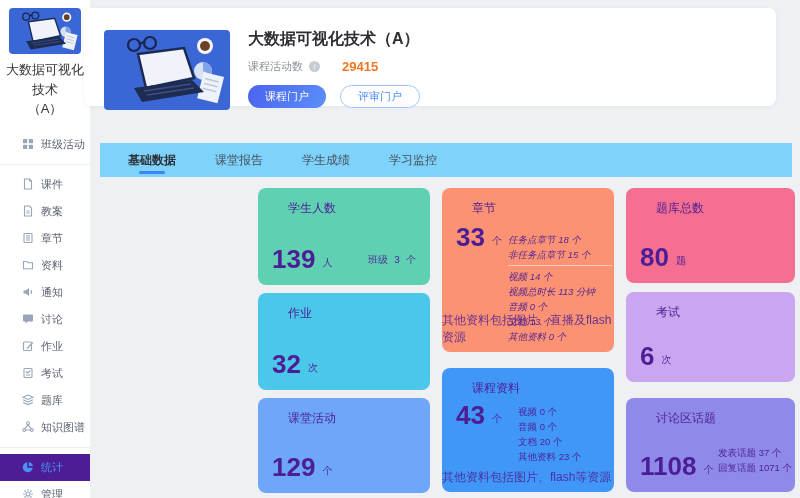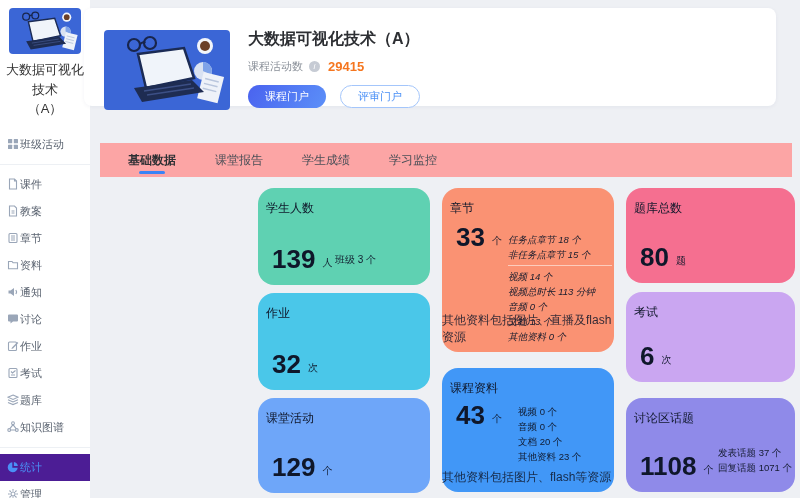--- a/index.html
+++ b/index.html
@@ -4,55 +4,55 @@
 <style>
   html,body{margin:0;padding:0;background:#dfe2e8;}
   .app{position:relative;width:800px;height:498px;background:#eef0f4;overflow:hidden;
        font-family:"Liberation Sans",sans-serif;color:#333;}
 
   
   .sidebar{position:absolute;left:0;top:0;width:90px;height:498px;background:#fff;}
   .thumb{margin:8px 9px 6px;width:72px;height:46px;border-radius:4px;overflow:hidden;}
   .side-title{font-size:13px;color:#333;text-align:center;line-height:1.5;}
   .menu{margin-top:12px;}
-  .menu-item{display:flex;align-items:center;height:27px;padding-left:7px;gap:1px;
+  .menu-item{display:flex;align-items:center;height:27px;padding-left:22px;gap:7px;
              font-size:11px;color:#5a6370;cursor:pointer;}
   .menu-item svg{width:12px;height:12px;flex:none;stroke:#9aa6b8;fill:none;stroke-width:1.1;}
   .menu-item svg .fil{fill:#9aa6b8;stroke:none;}
   .menu-item.active{background:#4c1d95;color:#4a90f6;}
   .menu-item.active svg{stroke:#4a90f6;}
   .menu-item.active svg .fil{fill:#4a90f6;}
   .menu-divider{height:1px;background:#edf0f4;margin:6px 0;}
 
   
   .header-card{position:absolute;left:84px;top:8px;width:692px;height:98px;background:#fff;
                border-radius:8px;box-shadow:0 1px 4px rgba(20,40,90,.05);}
   .course-img{position:absolute;left:20px;top:22px;width:126px;height:80px;border-radius:4px;overflow:hidden;}
   .hc-info{position:absolute;left:164px;top:21px;}
   .hc-title{font-size:16px;font-weight:bold;color:#2d2f33;}
   .hc-row{margin-top:9px;font-size:11px;color:#8a9099;display:flex;align-items:center;gap:6px;}
   .hc-name{color:#45494f;margin-left:8px;}
   .info-dot{display:inline-block;width:11px;height:11px;border-radius:50%;background:#c6cbd4;color:#fff;
             font-size:8px;line-height:11px;text-align:center;font-style:italic;cursor:pointer;}
-  .hc-count{color:#f5761f;font-weight:bold;font-size:13px;margin-left:2px;}
+  .hc-count{color:#f5761f;font-weight:bold;font-size:13px;margin-left:16px;}
   .hc-buttons{margin-top:11px;display:flex;gap:14px;}
   .btn{height:23px;line-height:23px;padding:0 17px;border-radius:12px;font-size:11px;cursor:pointer;}
   .btn-primary{background:linear-gradient(120deg,#4a63ef,#5b8ff8);color:#fff;border:none;}
   .btn-outline{background:#fff;border:1px solid #a4c6fb;color:#4a90f6;box-sizing:border-box;line-height:21px;}
 
   
-  .tabs-bar{position:absolute;left:100px;top:143px;width:692px;height:34px;background:#fca5a5;
+  .tabs-bar{position:absolute;left:100px;top:143px;width:692px;height:34px;background:#7dd3fc;
             display:flex;align-items:stretch;padding-left:28px;gap:39px;box-sizing:border-box;}
   .tab{position:relative;font-size:12px;color:#4a4f57;display:flex;align-items:center;cursor:pointer;}
   .tab.active{font-weight:bold;color:#2d2f33;}
   .tab.active::after{content:"";position:absolute;left:50%;transform:translateX(-50%);bottom:3px;
                      width:26px;height:3px;border-radius:2px;background:#3a84f6;}
 
   
-  .card{position:absolute;border-radius:16px;color:#0f172a;box-sizing:border-box;padding:12px 8px;}
+  .card{position:absolute;border-radius:8px;color:#4c1d95;box-sizing:border-box;padding:12px 30px;}
   .card-title{font-size:12px;}
   .num-row{position:absolute;left:14px;bottom:14px;display:flex;align-items:flex-end;gap:7px;}
   .num-row.mid{bottom:auto;}
   .card-value{font-size:26px;font-weight:bold;line-height:.9;}
   .card-unit{font-size:10px;opacity:.95;padding-bottom:1px;}
   .side-note{position:absolute;font-size:10px;opacity:.96;}
   .detail{position:absolute;font-size:9.5px;line-height:15px;opacity:.97;white-space:nowrap;}
   .detail .sep{display:block;width:104px;height:1px;background:rgba(255,255,255,.55);margin:3px 0;}
   .footnote{position:absolute;left:0;right:0;bottom:6px;text-align:left;font-size:12px;opacity:.85;}
 
@@ -247,21 +247,21 @@
     <div class="tab">学生成绩</div>
     <div class="tab">学习监控</div>
   </div>
 
   <div class="card" id="card-students" style="background: rgb(95, 209, 178);">
     <div class="card-title">学生人数</div>
     <div class="num-row">
       <span class="card-value">139</span>
       <span class="card-unit">人</span>
     </div>
-    <div class="side-note" style="left:77px;bottom:18px;">班级 3 个</div>
+    <div class="side-note" style="left:110px;bottom:18px;font-family:Liberation Mono, monospace;">班级 3 个</div>
   </div>
 
   <div class="card" id="card-homework" style="background: rgb(74, 199, 233);">
     <div class="card-title">作业</div>
     <div class="num-row">
       <span class="card-value">32</span>
       <span class="card-unit">次</span>
     </div>
   </div>
 

